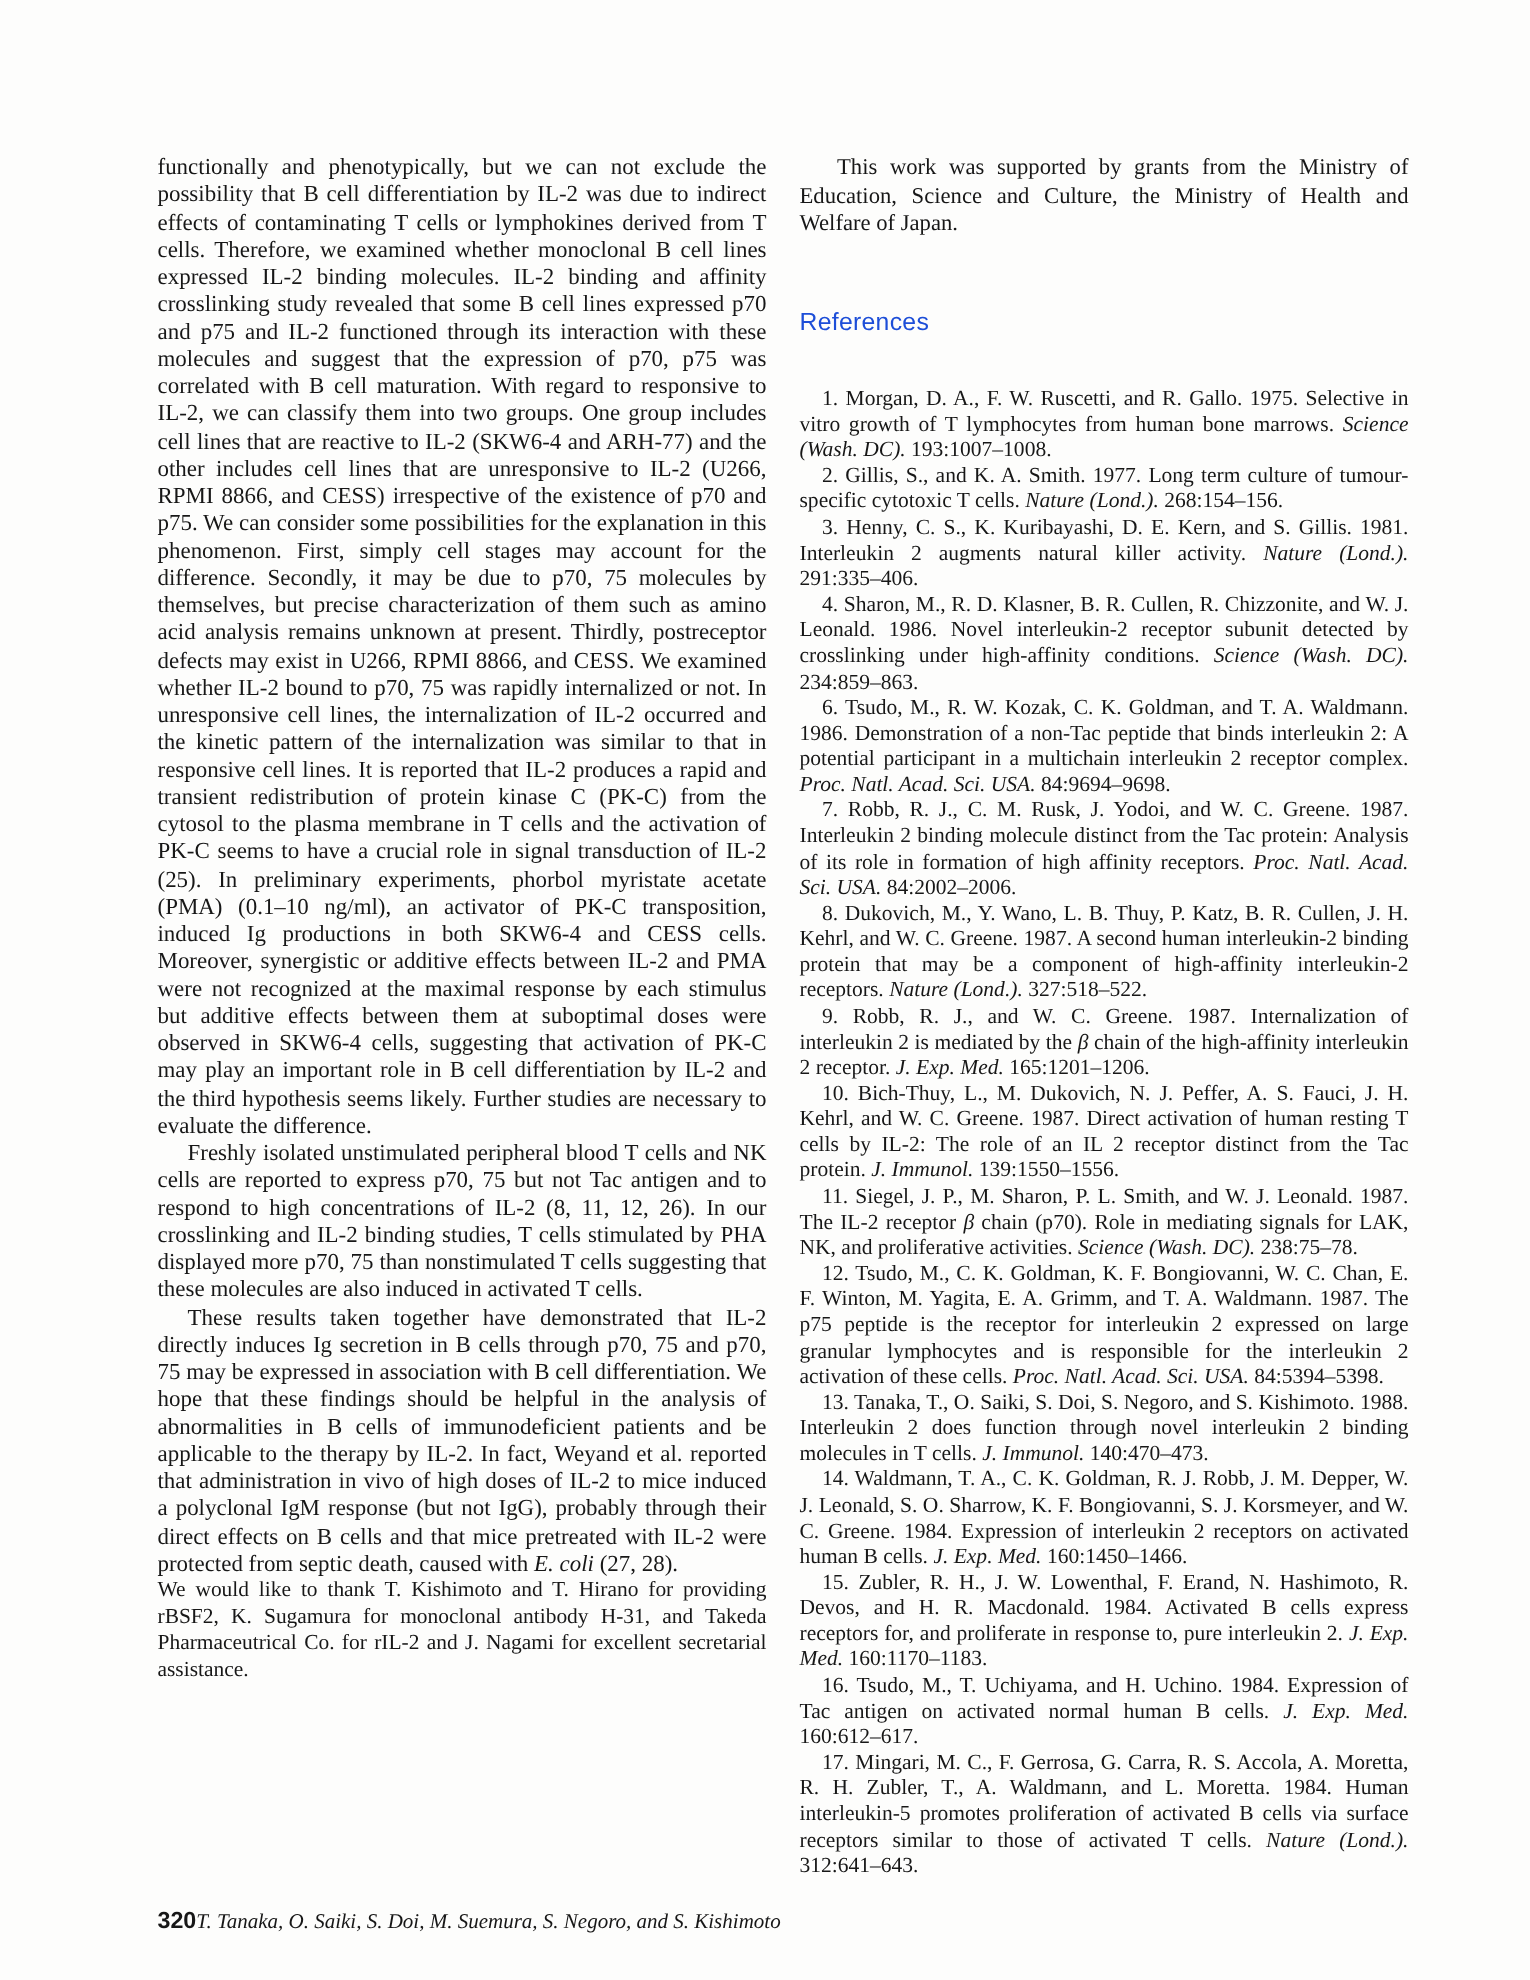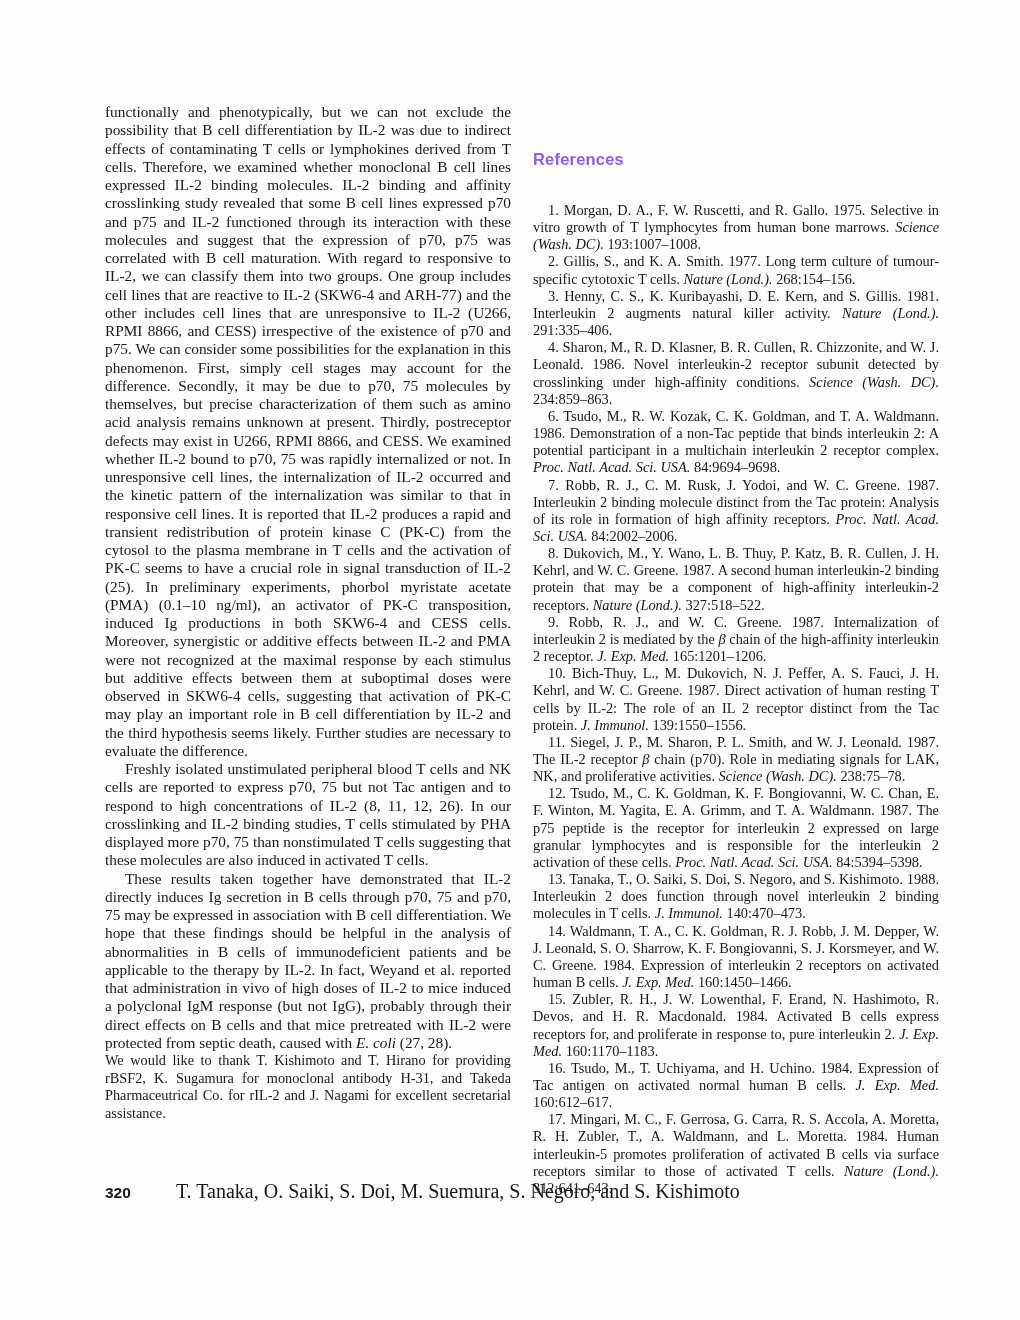--- a/index.html
+++ b/index.html
@@ -30,24 +30,24 @@
     font-size: 15.3px;
     line-height: 18.25px;
     text-align: justify;
     hyphens: auto;
   }
   .body-text p.indent { text-indent: 20px; }
 
   
   .heading {
     font-family: "Liberation Sans", sans-serif;
-    font-weight: 700;
+    font-weight: 400;
     font-size: 16.5px;
     letter-spacing: 0.2px;
-    color: #8b5cf6;
+    color: #1d4ed8;
   }
   .ack-heading { margin-top: 27px; margin-bottom: 17px; }
   .ack-text {
     font-size: 14.3px;
     line-height: 17.6px;
     text-align: justify;
     hyphens: auto;
   }
 
   
@@ -64,53 +64,54 @@
     line-height: 17.15px;
     text-align: justify;
     text-indent: 15px;
     hyphens: auto;
   }
 
   
   .footer {
     position: absolute;
     left: 105px;
-    top: 1180px;
+    top: 1272px;
     display: flex;
     align-items: baseline;
-    gap: 45px;
     white-space: nowrap;
   }
   .page-num {
     font-family: "Liberation Sans", sans-serif;
     font-weight: 700;
     font-size: 15.5px;
   }
   .running-authors {
-    font-size: 20px;
+    font-style: italic;
+    font-size: 14px;
   }
 </style>
 </head>
 <body>
 
 <div class="page">
   <div class="columns">
 
     <div class="col">
       <div class="body-text">
           <p><span>functionally and phenotypically, but we can not exclude the possibility that B cell differentiation by IL-2 was due to indirect effects of contaminating T cells or lymphokines derived from T cells. Therefore, we examined whether monoclonal B cell lines expressed IL-2 binding molecules. IL-2 binding and affinity crosslinking study revealed that some B cell lines expressed p70 and p75 and IL-2 functioned through its interaction with these molecules and suggest that the expression of p70, p75 was correlated with B cell maturation. With regard to responsive to IL-2, we can classify them into two groups. One group includes cell lines that are reactive to IL-2 (SKW6-4 and ARH-77) and the other includes cell lines that are unresponsive to IL-2 (U266, RPMI 8866, and CESS) irrespective of the existence of p70 and p75. We can consider some possibilities for the explanation in this phenomenon. First, simply cell stages may account for the difference. Secondly, it may be due to p70, 75 molecules by themselves, but precise characterization of them such as amino acid analysis remains unknown at present. Thirdly, postreceptor defects may exist in U266, RPMI 8866, and CESS. We examined whether IL-2 bound to p70, 75 was rapidly internalized or not. In unresponsive cell lines, the internalization of IL-2 occurred and the kinetic pattern of the internalization was similar to that in responsive cell lines. It is reported that IL-2 produces a rapid and transient redistribution of protein kinase C (PK-C) from the cytosol to the plasma membrane in T cells and the activation of PK-C seems to have a crucial role in signal transduction of IL-2 (25). In preliminary experiments, phorbol myristate acetate (PMA) (0.1–10 ng/ml), an activator of PK-C transposition, induced Ig productions in both SKW6-4 and CESS cells. Moreover, synergistic or additive effects between IL-2 and PMA were not recognized at the maximal response by each stimulus but additive effects between them at suboptimal doses were observed in SKW6-4 cells, suggesting that activation of PK-C may play an important role in B cell differentiation by IL-2 and the third hypothesis seems likely. Further studies are necessary to evaluate the difference.</span></p>
           <p class="indent"><span>Freshly isolated unstimulated peripheral blood T cells and NK cells are reported to express p70, 75 but not Tac antigen and to respond to high concentrations of IL-2 (8, 11, 12, 26). In our crosslinking and IL-2 binding studies, T cells stimulated by PHA displayed more p70, 75 than nonstimulated T cells suggesting that these molecules are also induced in activated T cells.</span></p>
           <p class="indent"><span>These results taken together have demonstrated that IL-2 directly induces Ig secretion in B cells through p70, 75 and p70, 75 may be expressed in association with B cell differentiation. We hope that these findings should be helpful in the analysis of abnormalities in B cells of immunodeficient patients and be applicable to the therapy by IL-2. In fact, Weyand et al. reported that administration in vivo of high doses of IL-2 to mice induced a polyclonal IgM response (but not IgG), probably through their direct effects on B cells and that mice pretreated with IL-2 were protected from septic death, caused with </span><i>E. coli</i><span> (27, 28).</span></p>
         </div>
 
 
       <p class="ack-text">We would like to thank T. Kishimoto and T. Hirano for providing rBSF2, K. Sugamura for monoclonal antibody H-31, and Takeda Pharmaceutrical Co. for rIL-2 and J. Nagami for excellent secretarial assistance.</p>
     </div>
 
     <div class="col">
+      <p class="support">This work was supported by grants from the Ministry of Education, Science and Culture, the Ministry of Health and Welfare of Japan.</p>
 
       <h2 class="heading refs-heading">References</h2>
 
       <div class="refs">
           <p><span>1. Morgan, D. A., F. W. Ruscetti, and R. Gallo. 1975. Selective in vitro growth of T lymphocytes from human bone marrows. </span><i>Science (Wash. DC).</i><span> 193:1007–1008.</span></p>
           <p><span>2. Gillis, S., and K. A. Smith. 1977. Long term culture of tumour-specific cytotoxic T cells. </span><i>Nature (Lond.).</i><span> 268:154–156.</span></p>
           <p><span>3. Henny, C. S., K. Kuribayashi, D. E. Kern, and S. Gillis. 1981. Interleukin 2 augments natural killer activity. </span><i>Nature (Lond.).</i><span> 291:335–406.</span></p>
           <p><span>4. Sharon, M., R. D. Klasner, B. R. Cullen, R. Chizzonite, and W. J. Leonald. 1986. Novel interleukin-2 receptor subunit detected by crosslinking under high-affinity conditions. </span><i>Science (Wash. DC).</i><span> 234:859–863.</span></p>
           <p><span>6. Tsudo, M., R. W. Kozak, C. K. Goldman, and T. A. Waldmann. 1986. Demonstration of a non-Tac peptide that binds interleukin 2: A potential participant in a multichain interleukin 2 receptor complex. </span><i>Proc. Natl. Acad. Sci. USA.</i><span> 84:9694–9698.</span></p>
           <p><span>7. Robb, R. J., C. M. Rusk, J. Yodoi, and W. C. Greene. 1987. Interleukin 2 binding molecule distinct from the Tac protein: Analysis of its role in formation of high affinity receptors. </span><i>Proc. Natl. Acad. Sci. USA.</i><span> 84:2002–2006.</span></p>

